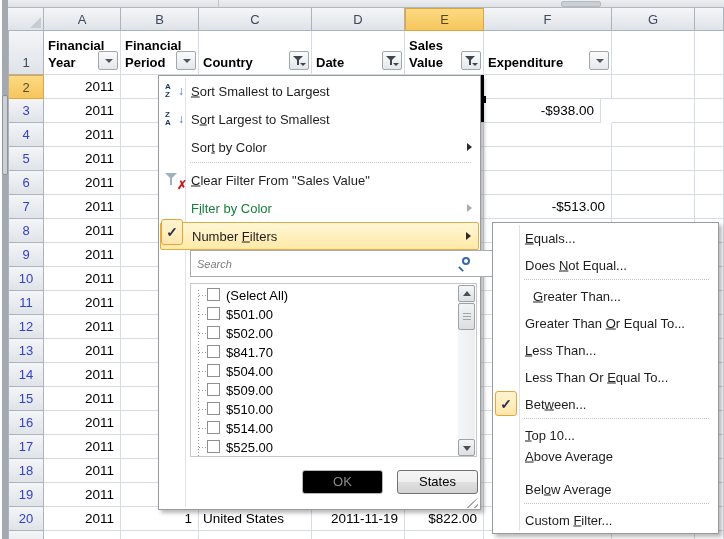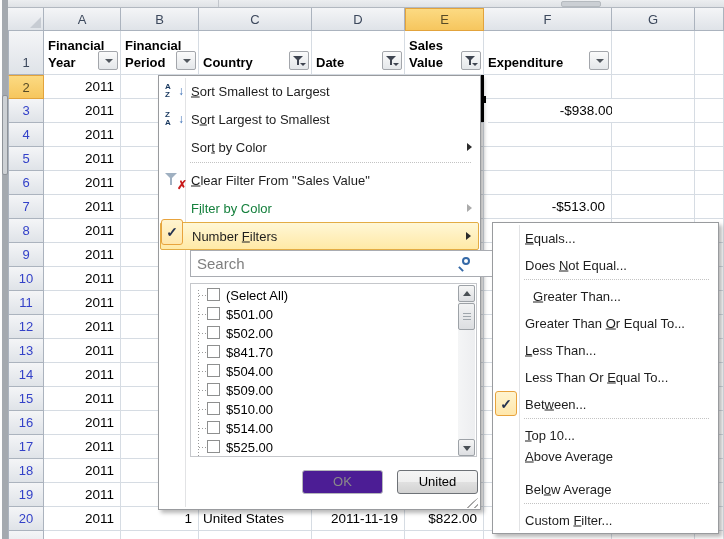--- a/index.html
+++ b/index.html
@@ -62,21 +62,21 @@
   .az-letters{position:absolute;left:2px;top:1px;font-weight:bold;font-size:8px;line-height:8px;
         color:#17375E;white-space:pre-line;font-family:"Liberation Sans",sans-serif;}
   .az-arrow{position:absolute;right:3px;top:1px;font-size:12px;line-height:16px;color:#376DB5;}
   .cf-funtop{position:absolute;left:2px;top:2px;width:0;height:0;
         border-left:6px solid transparent;border-right:6px solid transparent;border-top:6px solid #9FB0C1;}
   .cf-stem{position:absolute;left:7px;top:7px;width:2px;height:7px;background:#9FB0C1;}
   .cf-x{position:absolute;right:0;bottom:-2px;color:#C81A1A;font-weight:bold;font-size:12px;line-height:12px;}
 
   
   #search-input{position:absolute;left:190px;top:250px;width:329px;height:27px;border:1px solid #A9ACB2;
-        padding:0 22px 0 6px;font-size:15px;font-family:"Liberation Sans",sans-serif;color:#222;outline:none;}
+        padding:0 22px 0 6px;font-size:11px;font-family:"Liberation Sans",sans-serif;color:#222;outline:none;font-style:italic;}
   #search-input::placeholder{color:#7F7F7F;opacity:1;}
   .mag{position:absolute;left:457px;top:257px;width:14px;height:14px;}
   .mag .lens{position:absolute;right:1px;top:0;width:8px;height:8px;border:2px solid #3569A7;border-radius:50%;}
   .mag .handle{position:absolute;left:1px;bottom:1px;width:6px;height:2px;background:#3569A7;transform:rotate(45deg);}
   .vlist{position:absolute;left:190px;top:283px;width:287px;height:174px;border:1px solid #C5C7CB;
          background:#fff;overflow:hidden;}
   .tree-v{position:absolute;left:7px;top:6px;width:1px;
           background:repeating-linear-gradient(to bottom,#9A9A9A 0 1px,transparent 1px 3px);}
   .flt-item{position:absolute;left:0;width:250px;height:19px;font-size:13px;color:#000;}
   .flt-item .stub{position:absolute;left:8px;top:9px;width:7px;height:1px;
@@ -91,21 +91,21 @@
           border-left:4px solid transparent;border-right:4px solid transparent;border-bottom:5px solid #4A5055;}
   .sb-btn .tri-dn{position:absolute;left:4px;top:6px;width:0;height:0;
           border-left:4px solid transparent;border-right:4px solid transparent;border-top:5px solid #4A5055;}
   .sb-thumb{position:absolute;left:0;top:18px;width:17px;height:27px;border:1px solid #9DA2A7;border-radius:2px;
           background:linear-gradient(#F2F3F4,#DCDEE1);}
   .sb-grip{position:absolute;left:4px;top:9px;width:8px;height:8px;
           background:repeating-linear-gradient(to bottom,#9FA6AC 0 1px,transparent 1px 3px);}
 
   
   .btn{position:absolute;width:81px;height:24px;font-size:13px;text-align:center;line-height:22px;border-radius:3px;}
-  .btn.disabled{background:#4c1d95;border:1px solid #B5B8BB;color:#8A8A8A;}
+  .btn.disabled{background:#000000;border:1px solid #B5B8BB;color:#8A8A8A;}
   .btn.normal{background:linear-gradient(#F4F4F4 0%,#EFEFEF 48%,#E0E0E0 52%,#D2D2D2 100%);
               border:1px solid #6E7277;color:#000;}
   .grip{position:absolute;left:464px;top:498px;width:14px;height:10px;
         clip-path:polygon(100% 0,100% 100%,0 100%);
         background:repeating-linear-gradient(135deg,#A7A7A7 0 1.5px,transparent 1.5px 4.5px);}
 </style>
 </head>
 <body>
 
 <div id="root">
@@ -186,21 +186,21 @@
       <div class="cell" style="left: 612px; top: 75px; width: 83px; height: 24px;"></div>
       <div class="cell" style="left: 695px; top: 75px; width: 29px; height: 24px;"></div>
       <div class="hcell" style="left: 8px; top: 99px; width: 36px; height: 24px; border-left: 1px solid rgb(171, 179, 190); color: rgb(51, 65, 200);">3</div>
       <div class="cell" style="left: 44px; top: 99px; width: 77px; height: 24px;">
         <span class="v">2011</span>
       </div>
       <div class="cell" style="left: 121px; top: 99px; width: 78px; height: 24px;"></div>
       <div class="cell" style="left: 199px; top: 99px; width: 113px; height: 24px;"></div>
       <div class="cell" style="left: 312px; top: 99px; width: 93px; height: 24px;"></div>
       <div class="cell" style="left: 405px; top: 99px; width: 79px; height: 24px;"></div>
-      <div class="cell" style="left: 488px; top: 99px; width: 132px; height: 24px;">
+      <div class="cell" style="left: 469px; top: 99px; width: 132px; height: 24px;">
         <span class="v">-$938.00</span>
       </div>
       <div class="cell" style="left: 612px; top: 99px; width: 83px; height: 24px;"></div>
       <div class="cell" style="left: 695px; top: 99px; width: 29px; height: 24px;"></div>
       <div class="hcell" style="left: 8px; top: 123px; width: 36px; height: 24px; border-left: 1px solid rgb(171, 179, 190); color: rgb(51, 65, 200);">4</div>
       <div class="cell" style="left: 44px; top: 123px; width: 77px; height: 24px;">
         <span class="v">2011</span>
       </div>
       <div class="cell" style="left: 121px; top: 123px; width: 78px; height: 24px;"></div>
       <div class="cell" style="left: 199px; top: 123px; width: 113px; height: 24px;"></div>
@@ -515,21 +515,21 @@
         </div>
       <div class="sb-thumb">
           <div class="sb-grip"></div>
         </div>
       <div class="sb-btn" style="top:154px;">
           <div class="tri-dn"></div>
         </div>
     </div>
   </div>
   <div class="btn disabled" style="left:302px;top:470px;">OK</div>
-  <div class="btn normal" style="left:397px;top:470px;">United</div>
+  <div class="btn normal" style="left:397px;top:470px;">States</div>
   <div class="grip"></div>
 
   <div class="menu" id="submenu" style="left:492px;top:222px;width:227px;height:312px;overflow:hidden;">
     <div class="gutter-line" style="left:26px;"></div>
     <div id="sm-items">
         <div class="m-item" style="top: 1px; height: 27px; left: 1px; right: 1px;">
           <span class="lbl"><u>E</u>quals...</span>
         </div>
         <div class="m-item" style="top: 28px; height: 27px; left: 1px; right: 1px;">
           <span class="lbl">Does <u>N</u>ot Equal...</span>

